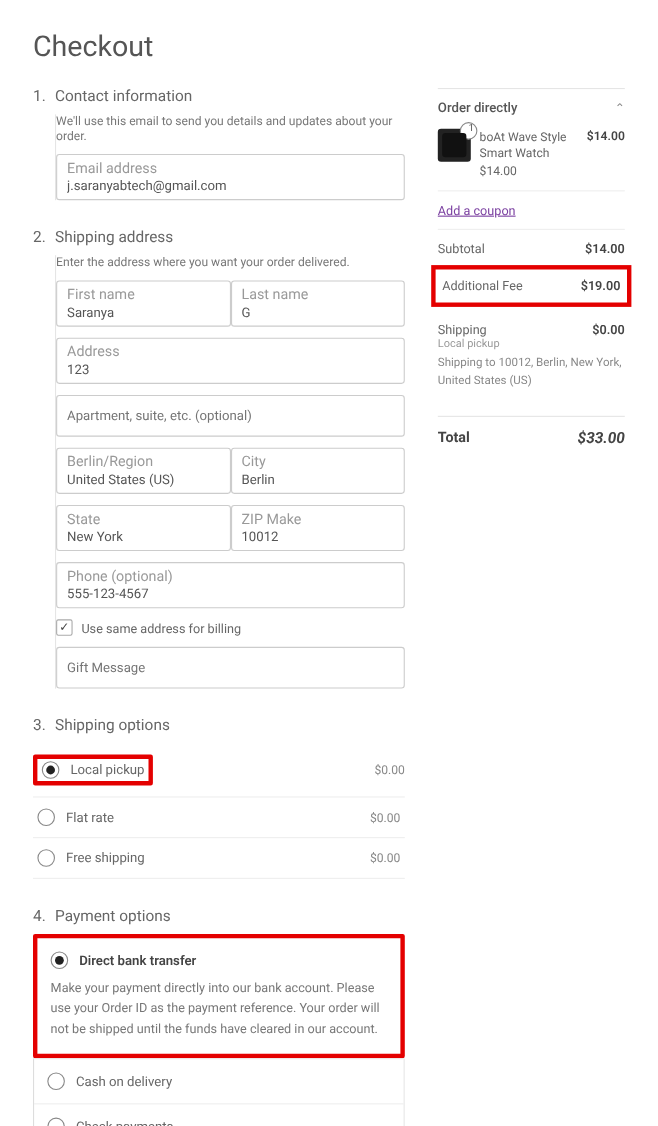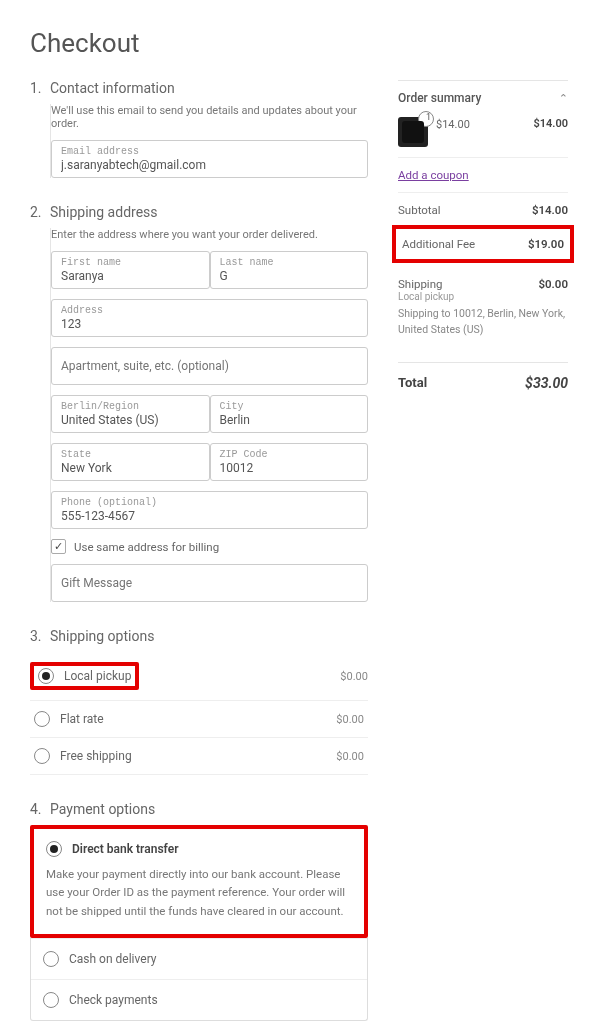--- a/index.html
+++ b/index.html
@@ -38,25 +38,24 @@
 
   .field {
     position: relative;
     border: 1px solid #ccc;
     border-radius: 3px;
     margin-bottom: 10px;
     padding: 5px 9px 5px;
     background: #fff;
   }
   .field .label {
-    font-size: 10px;
+    font-size: 13px;
     color: #999;
     display: block;
     margin-bottom: 1px;
-    font-family: Liberation Mono, monospace;
   }
   .field .value {
     font-size: 12px;
     color: #555;
     border: none;
     outline: none;
     width: 100%;
     background: transparent;
     font-family: inherit;
   }
@@ -230,21 +229,21 @@
             <span class="label">City</span>
             <input class="value" value="Berlin" style="">
           </div>
         </div>
         <div class="row2">
           <div class="field">
             <span class="label">State</span>
             <div class="value">New York</div>
           </div>
           <div class="field">
-            <span class="label">ZIP Code</span>
+            <span class="label">ZIP Make</span>
             <input class="value" value="10012" style="">
           </div>
         </div>
         <div class="field">
           <span class="label">Phone (optional)</span>
           <input class="value" value="555-123-4567" style="">
         </div>
         <div class="check-row">
           <span class="checkbox">✓</span>
           <span class="text">Use same address for billing</span>
@@ -309,28 +308,29 @@
           </div>
         </div>
       </div>
     </div>
 
   </div>
 
   <div class="sidebar">
     <div class="panel">
       <div class="os-head">
-        <span class="t">Order summary</span>
+        <span class="t">Order directly</span>
         <span class="chev">⌃</span>
       </div>
       <div class="os-item">
         <div class="thumb">
             <div class="face"></div>
           </div>
         <div class="info">
+          <div>boAt Wave Style Smart Watch</div>
           <div>$14.00</div>
         </div>
         <div class="price">$14.00</div>
       </div>
       <a class="coupon">Add a coupon</a>
 
       <div class="tot-row">
         <span class="k">Subtotal</span>
         <span class="v">$14.00</span>
       </div>

